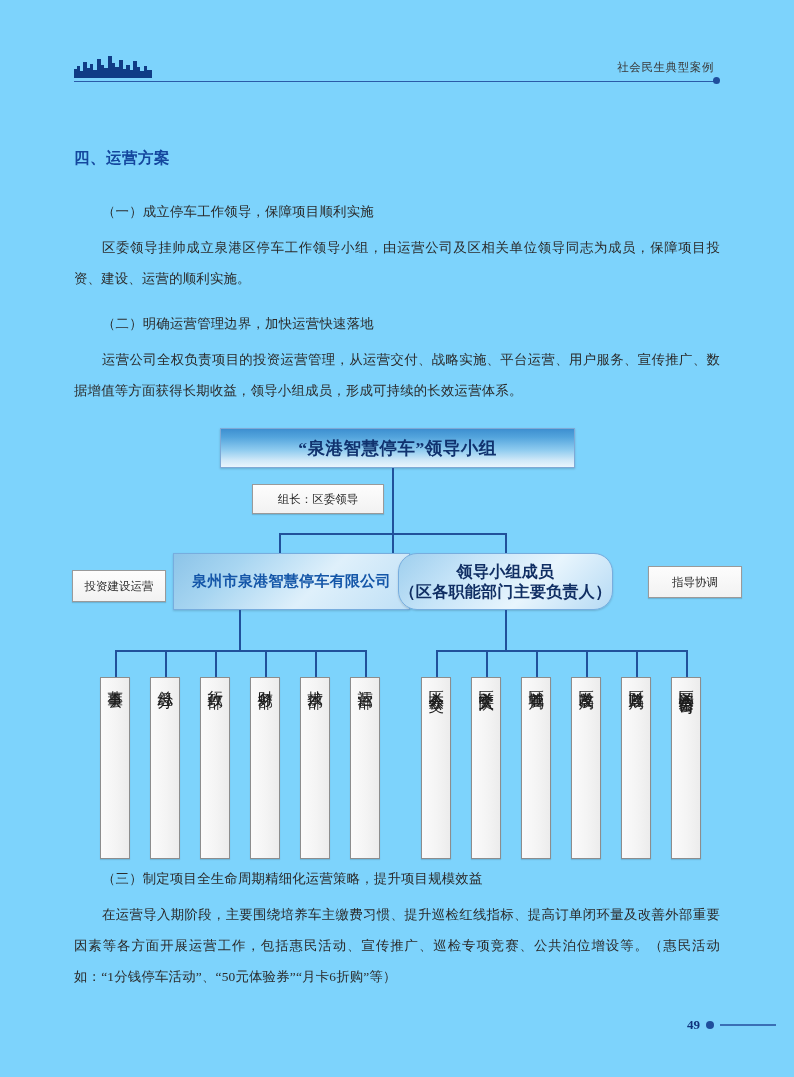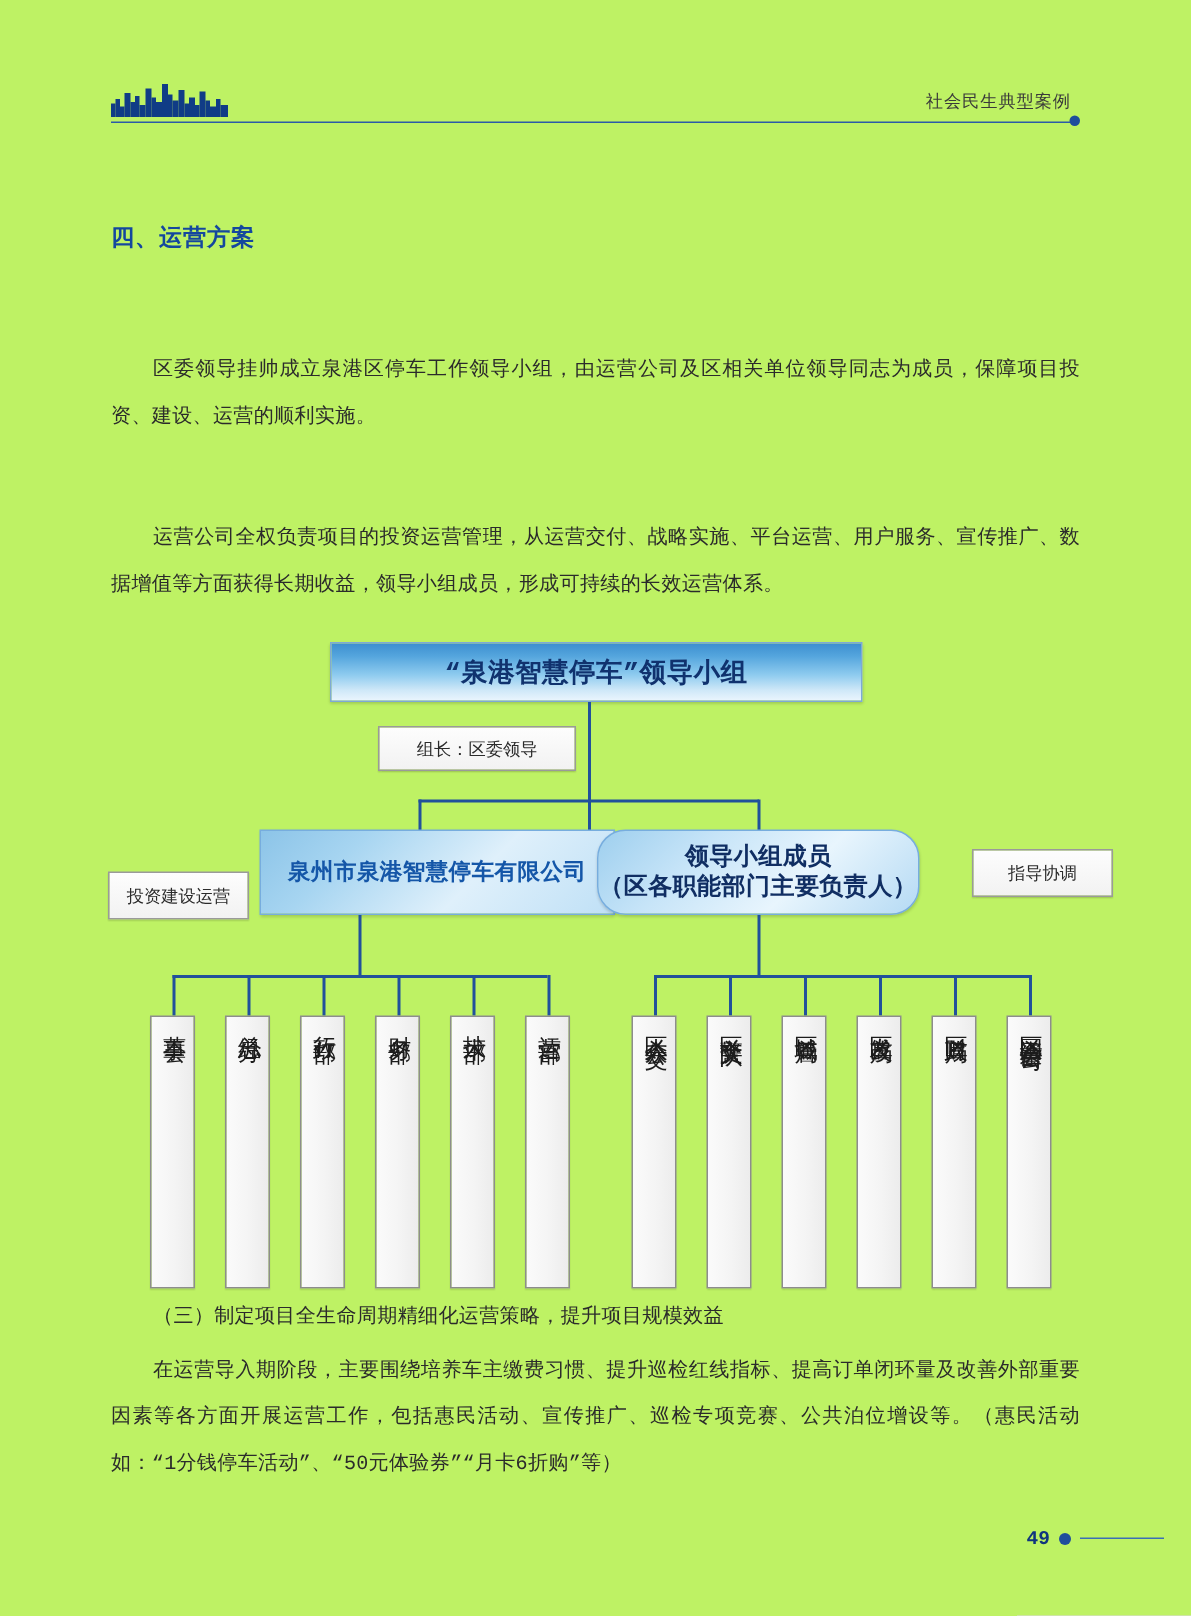--- a/index.html
+++ b/index.html
@@ -4,24 +4,24 @@
 <style>
   html, body {
     margin: 0;
     padding: 0;
     background: #d9d9d9;
   }
   .page {
     position: relative;
     width: 794px;
     height: 1077px;
-    background: #bef264;
+    background: #7dd3fc;
     margin: 0 auto;
     overflow: hidden;
-    font-family: Liberation Mono, monospace;
+    font-family: Liberation Serif, serif;
     color: #231f20;
   }
 
   
   .header {
     position: absolute;
     left: 74px;
     top: 46px;
     width: 646px;
     height: 40px;
@@ -133,21 +133,21 @@
     box-shadow: 0 1px 1px rgba(0,0,0,0.14);
   }
   .node-leader {
     left: 192px;
     top: 64px;
     width: 132px;
     height: 30px;
   }
   .node-left-tag {
     left: 12px;
-    top: 161px;
+    top: 150px;
     width: 94px;
     height: 32px;
   }
   .node-right-tag {
     left: 588px;
     top: 146px;
     width: 94px;
     height: 32px;
   }
   
@@ -262,21 +262,23 @@
         <rect x="73" y="16" width="5" height="8"></rect>
       </g>
     </svg>
     <div class="header-title">社会民生典型案例</div>
     <div class="header-rule"></div>
     <div class="header-dot"></div>
   </div>
 
   <div class="section-heading">四、运营方案</div>
 
+  <div class="para sub p1">（一）成立停车工作领导，保障项目顺利实施</div>
   <div class="para body p2">区委领导挂帅成立泉港区停车工作领导小组，由运营公司及区相关单位领导同志为成员，保障项目投资、建设、运营的顺利实施。</div>
+  <div class="para sub p3">（二）明确运营管理边界，加快运营快速落地</div>
   <div class="para body p4">运营公司全权负责项目的投资运营管理，从运营交付、战略实施、平台运营、用户服务、宣传推广、数据增值等方面获得长期收益，领导小组成员，形成可持续的长效运营体系。</div>
 
   <div class="diagram">
 
     <div class="node node-title">“泉港智慧停车”领导小组</div>
 
     <div class="ln v" style="left:332px; top:48px; height:87px;"></div>
 
     <div class="node node-plain node-leader">组长：区委领导</div>
 

